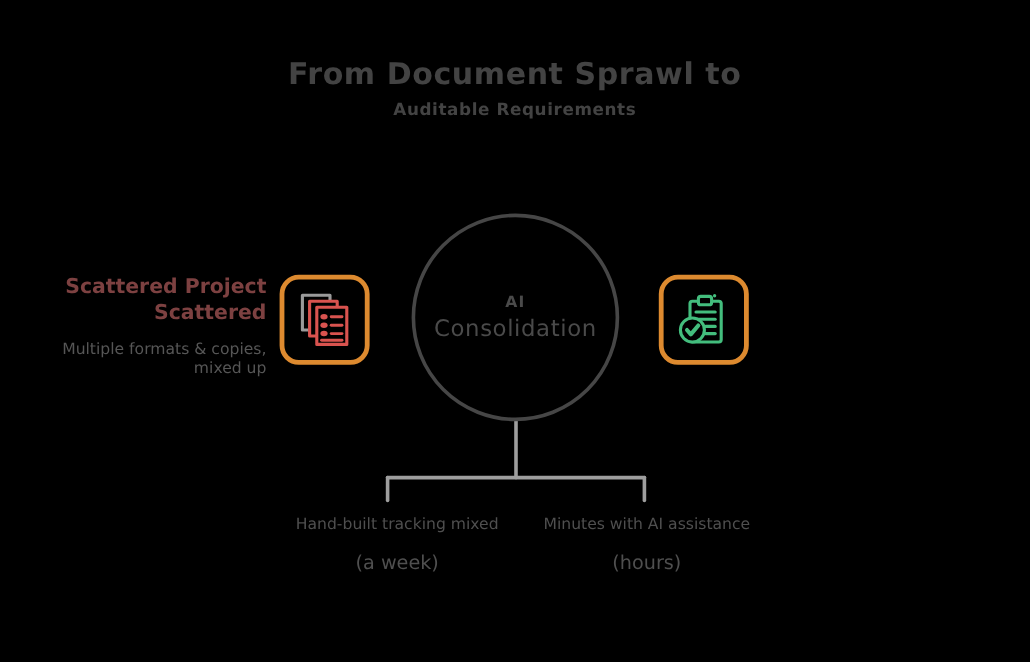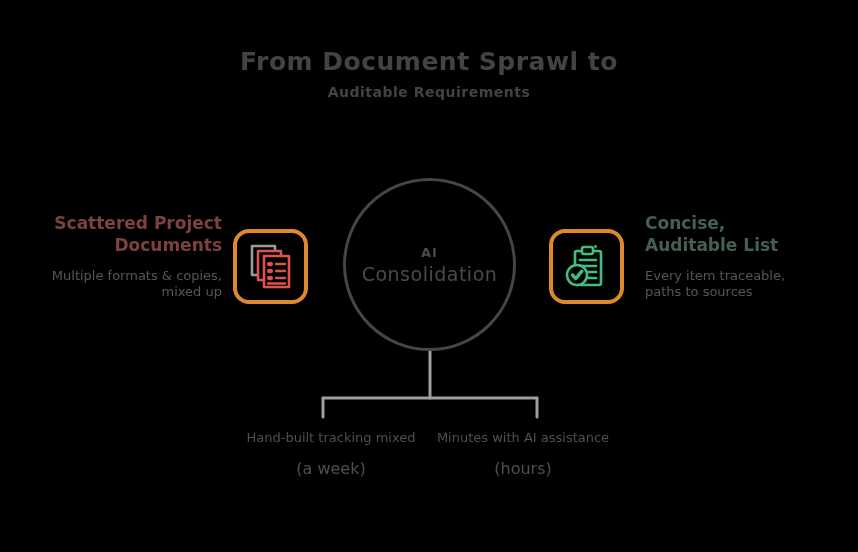--- a/index.html
+++ b/index.html
@@ -43,30 +43,30 @@
   .icon-box.right{left:549px;top:229px;}
   .icon-svg{width:48px;height:48px;}
   .icon-svg .stroke-red{stroke:var(--doc-red);fill:var(--background);stroke-width:2.6;stroke-linejoin:round;}
   .icon-svg .stroke-gray{stroke:var(--doc-gray);fill:var(--background);stroke-width:2.6;stroke-linejoin:round;}
   .icon-svg .fill-red{fill:var(--doc-red);stroke:none;}
   .icon-svg .line-red{stroke:var(--doc-red);stroke-width:2.4;stroke-linecap:round;}
   .icon-svg .stroke-green{stroke:var(--check-green);fill:var(--background);stroke-width:2.6;stroke-linejoin:round;}
   .icon-svg .line-green{stroke:var(--check-green);stroke-width:2.6;stroke-linecap:round;}
   .icon-svg .check{stroke:var(--check-green);stroke-width:3.4;fill:none;stroke-linecap:round;stroke-linejoin:round;}
   .icon-svg .dot-green{fill:var(--check-green);stroke:none;}
-  .side-label{position:absolute;top:212px;width:200px;}
+  .side-label{position:absolute;top:228px;width:200px;}
   .side-label.left{right:636px;text-align:right;}
   .side-label.right{left:645px;text-align:left;}
   .side-heading{font-size:17px;font-weight:700;line-height:22px;}
   .side-label.left .side-heading{color:var(--left-heading);}
   .side-label.right .side-heading{color:var(--right-heading);}
   .side-detail{margin-top:12px;font-size:13px;line-height:16px;color:var(--detail-text);}
   .bottom-caption{position:absolute;top:429px;width:200px;text-align:center;color:var(--bottom-text);}
   .bottom-caption.left{left:231px;}
-  .bottom-caption.right{left:423px;}
+  .bottom-caption.right{left:439px;}
   .caption-line1{font-size:13px;line-height:17px;}
   .caption-line2{font-size:16px;line-height:16px;margin-top:15px;}
 </style>
 </head>
 <body>
 
 <div class="canvas">
 
   <div class="title-block">
     <div class="title-line1">From Document Sprawl to</div>
@@ -110,38 +110,28 @@
       <line class="line-green" x1="25" y1="29" x2="33" y2="29"></line>
       <line class="line-green" x1="25" y1="35" x2="33" y2="35"></line>
       <circle class="stroke-green" cx="14" cy="32" r="10"></circle>
       <path class="check" d="M9.5 32 l3.2 3.6 l6.2 -7.4"></path>
     </svg>
   </div>
 
   <div class="side-label left">
     <div class="side-heading">
       <div>Scattered Project</div>
-      <div>Documents</div>
+      <div>Scattered</div>
     </div>
     <div class="side-detail">
       <div>Multiple formats &amp; copies,</div>
       <div>mixed up</div>
     </div>
   </div>
 
-  <div class="side-label right">
-    <div class="side-heading">
-      <div>Concise,</div>
-      <div>Auditable List</div>
-    </div>
-    <div class="side-detail">
-      <div>Every item traceable,</div>
-      <div>paths to sources</div>
-    </div>
-  </div>
 
   <div class="bottom-caption left">
     <div class="caption-line1">Hand-built tracking mixed</div>
     <div class="caption-line2">(a week)</div>
   </div>
   <div class="bottom-caption right">
     <div class="caption-line1">Minutes with AI assistance</div>
     <div class="caption-line2">(hours)</div>
   </div>
 

